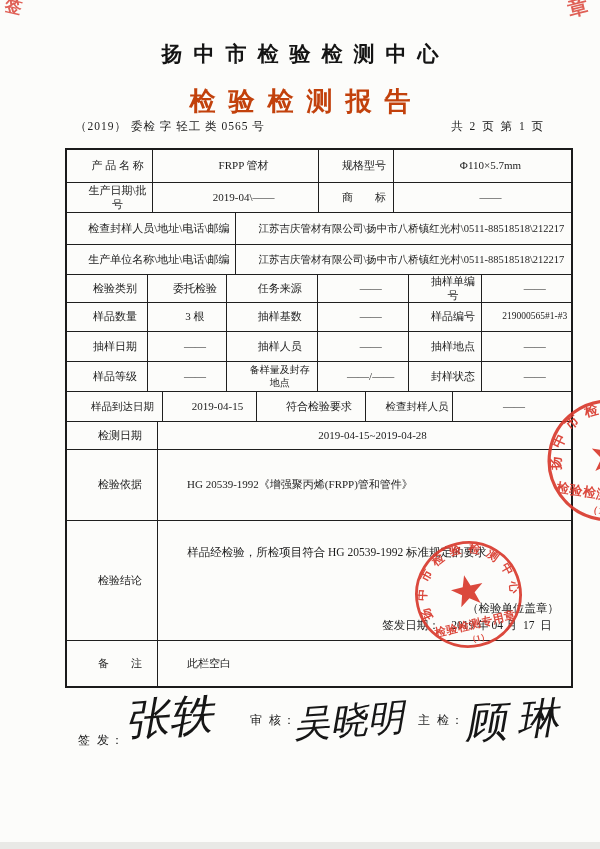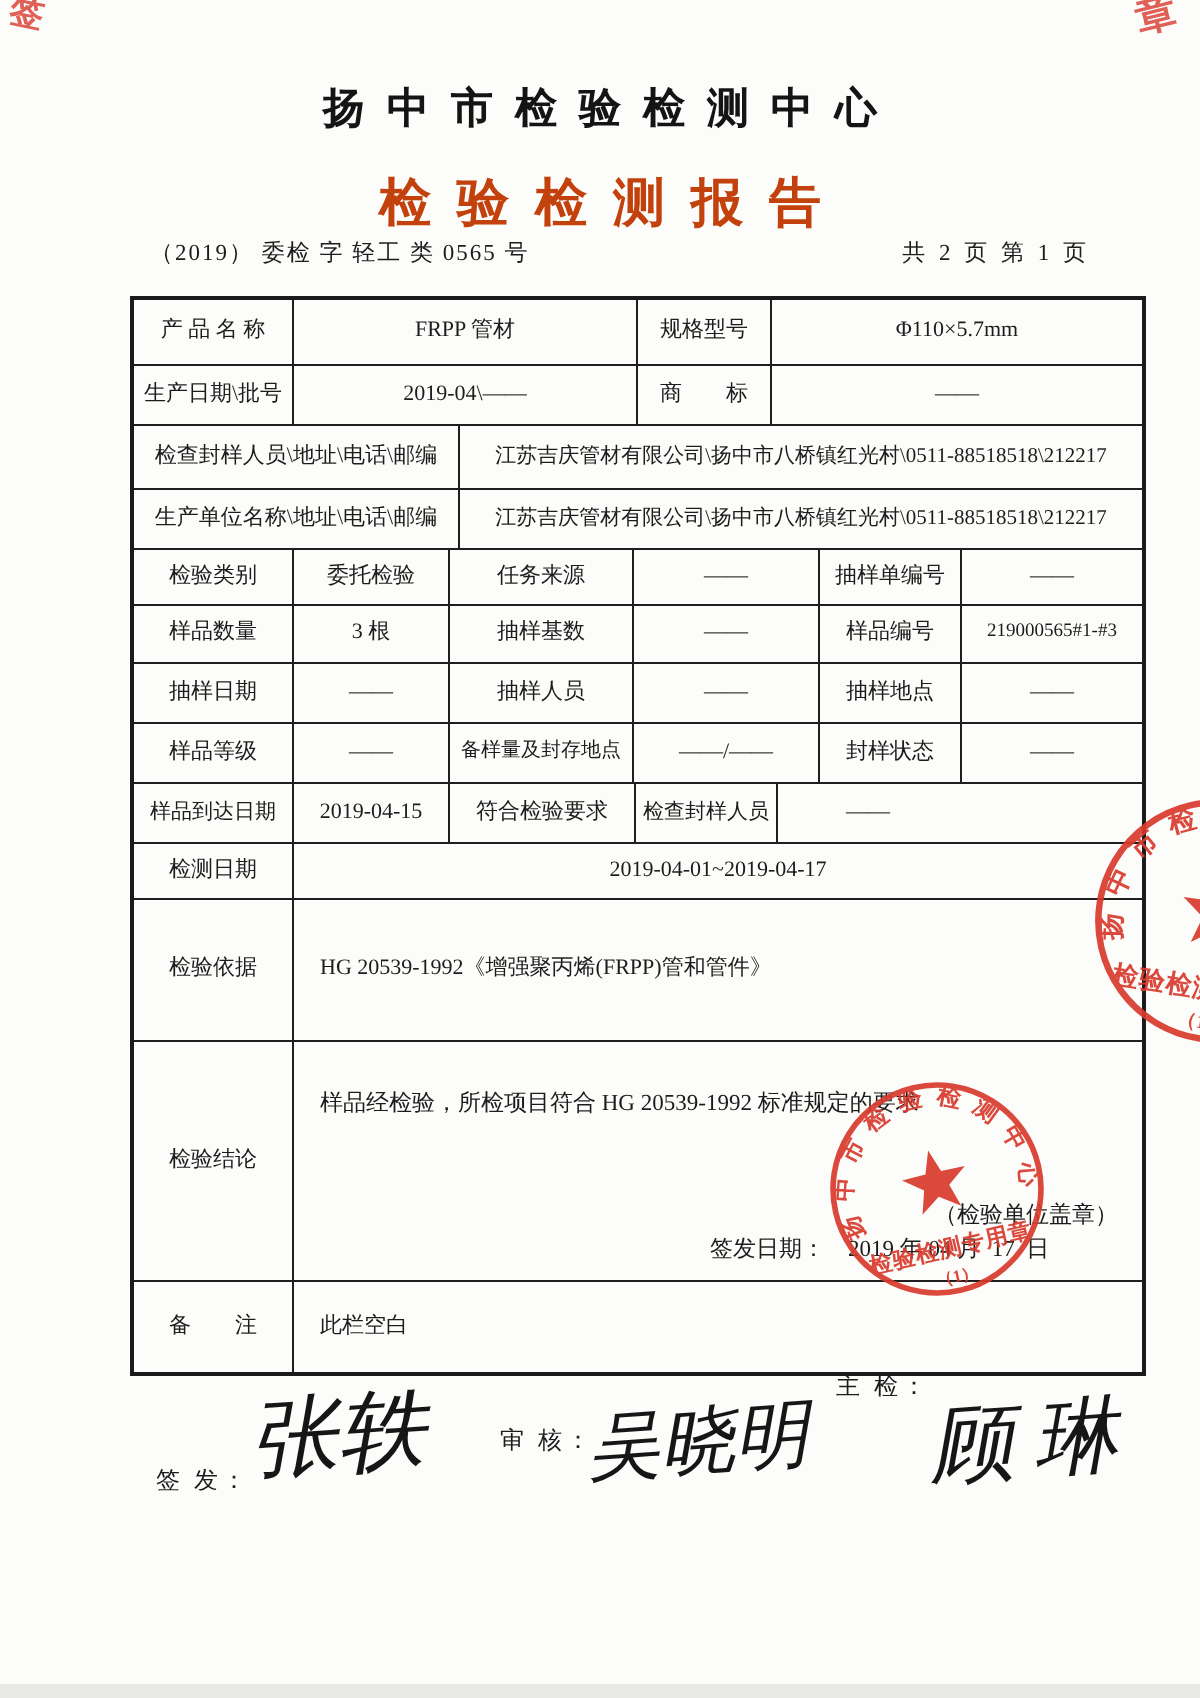--- a/index.html
+++ b/index.html
@@ -30,21 +30,21 @@
     position:absolute;left:65px;top:148px;width:504px;
     border:2px solid #1b1b1b;box-sizing:content-box;
     background:transparent;
   }
   .row{display:flex;border-bottom:1px solid #1f1f1f;box-sizing:border-box;}
   .row:last-child{border-bottom:none;}
   .cell{
     box-sizing:border-box;border-right:1px solid #1f1f1f;
     display:flex;align-items:center;justify-content:center;
     font-size:11px;text-align:center;line-height:1.25;
-    padding:1px 2px;overflow:hidden;
+    padding:1px 2px;overflow:hidden;margin-left:16px;
   }
   .cell.last{border-right:none;}
   .cell.left{justify-content:flex-start;text-align:left;padding-left:13px;}
   .cell.sm{font-size:9.5px;}
   .cell.addr{font-size:10.5px;}
   .concl{position:relative;display:block;padding:0;}
   .concl-text{position:absolute;left:13px;top:24px;font-size:11.5px;white-space:nowrap;}
   .seal-note{position:absolute;right:12px;top:80px;font-size:11.5px;}
   .issue-line{position:absolute;left:208px;bottom:8px;font-size:11.5px;white-space:pre;}
   
@@ -144,21 +144,21 @@
     <div class="row" style="height:30px">
       <div class="cell" style="width:80px;font-size:10.5px">样品到达日期</div>
       <div class="cell" style="width:78px">2019-04-15</div>
       <div class="cell" style="width:93px">符合检验要求</div>
       <div class="cell" style="width:71px;font-size:10.5px">检查封样人员</div>
       <div class="cell last" style="width:90px">——</div>
     </div>
 
     <div class="row" style="height:28px">
       <div class="cell" style="width:80px">检测日期</div>
-      <div class="cell last" style="width:424px">2019-04-01~2019-04-17</div>
+      <div class="cell last" style="width:424px">2019-04-15~2019-04-28</div>
     </div>
 
     <div class="row" style="height:71px">
       <div class="cell" style="width:80px">检验依据</div>
       <div class="cell last left" style="width:424px">HG 20539-1992《增强聚丙烯(FRPP)管和管件》</div>
     </div>
 
     <div class="row" style="height:120px">
       <div class="cell" style="width:80px">检验结论</div>
       <div class="cell last concl" style="width:424px">
@@ -198,17 +198,17 @@
       </text>
       <text x="100" y="160" text-anchor="middle" font-size="20" letter-spacing="1">检验检测专用章</text>
       <text x="100" y="184" text-anchor="middle" font-size="15">（1）</text>
     </svg>
   </div>
 
   <span class="sig-label" style="left:78px;top:732px">签  发：</span>
   <span class="sig-name" style="left:128px;top:688px;font-size:44px">张轶</span>
   <span class="sig-label" style="left:250px;top:712px">审  核：</span>
   <span class="sig-name" style="left:296px;top:696px;font-size:37px">吴晓明</span>
-  <span class="sig-label" style="left:418px;top:685px">主  检：</span>
+  <span class="sig-label" style="left:418px;top:712px">主  检：</span>
   <span class="sig-name" style="left:468px;top:692px;font-size:42px;letter-spacing:10px">顾琳</span>
 
   <div class="scan-edge-bottom"></div>
 </div>
 
 </body></html>

